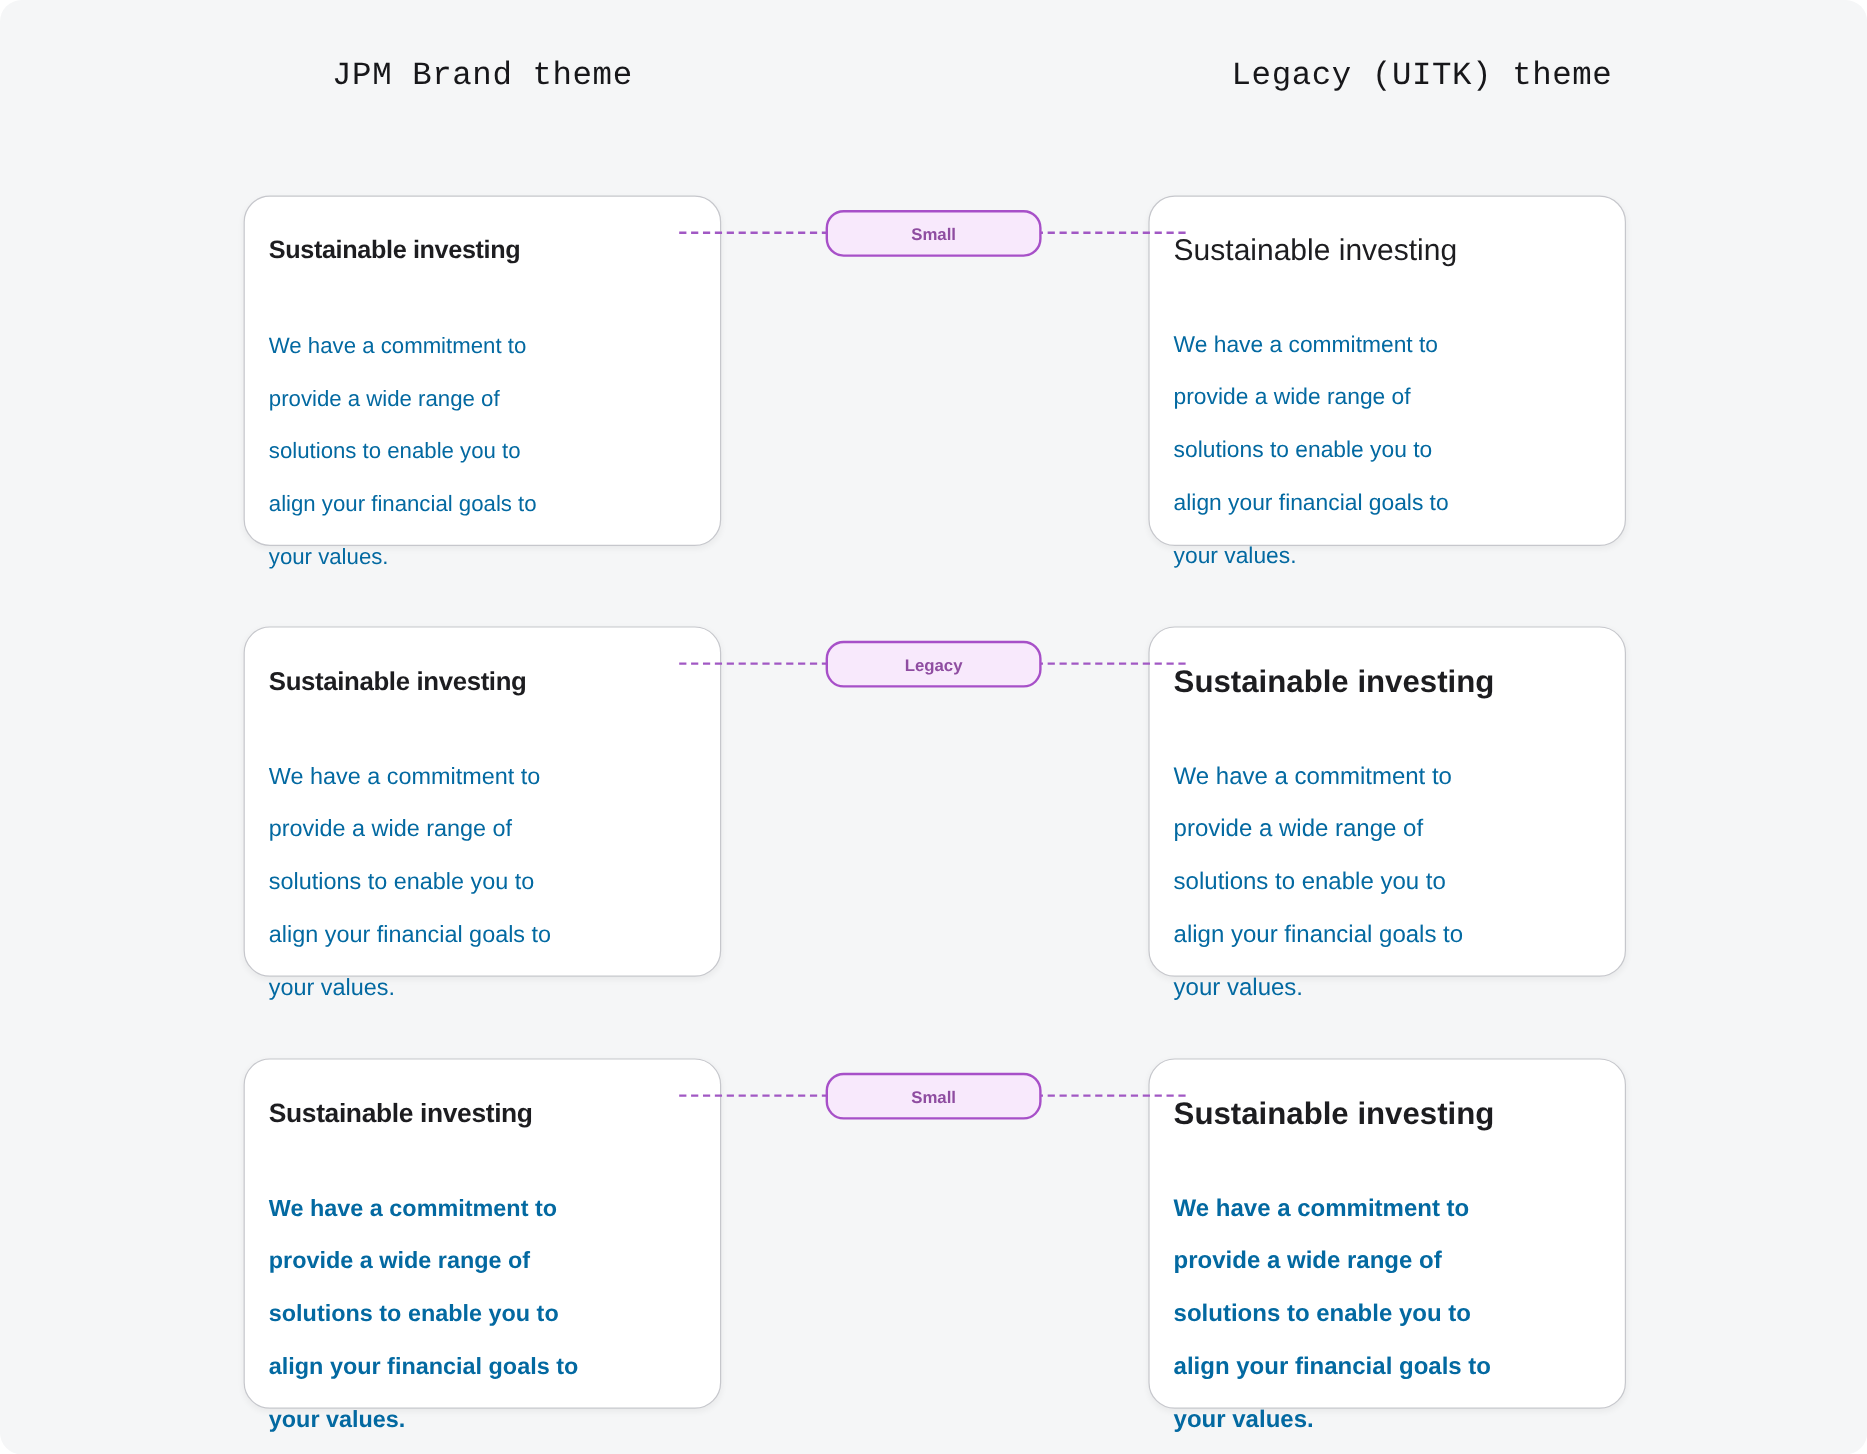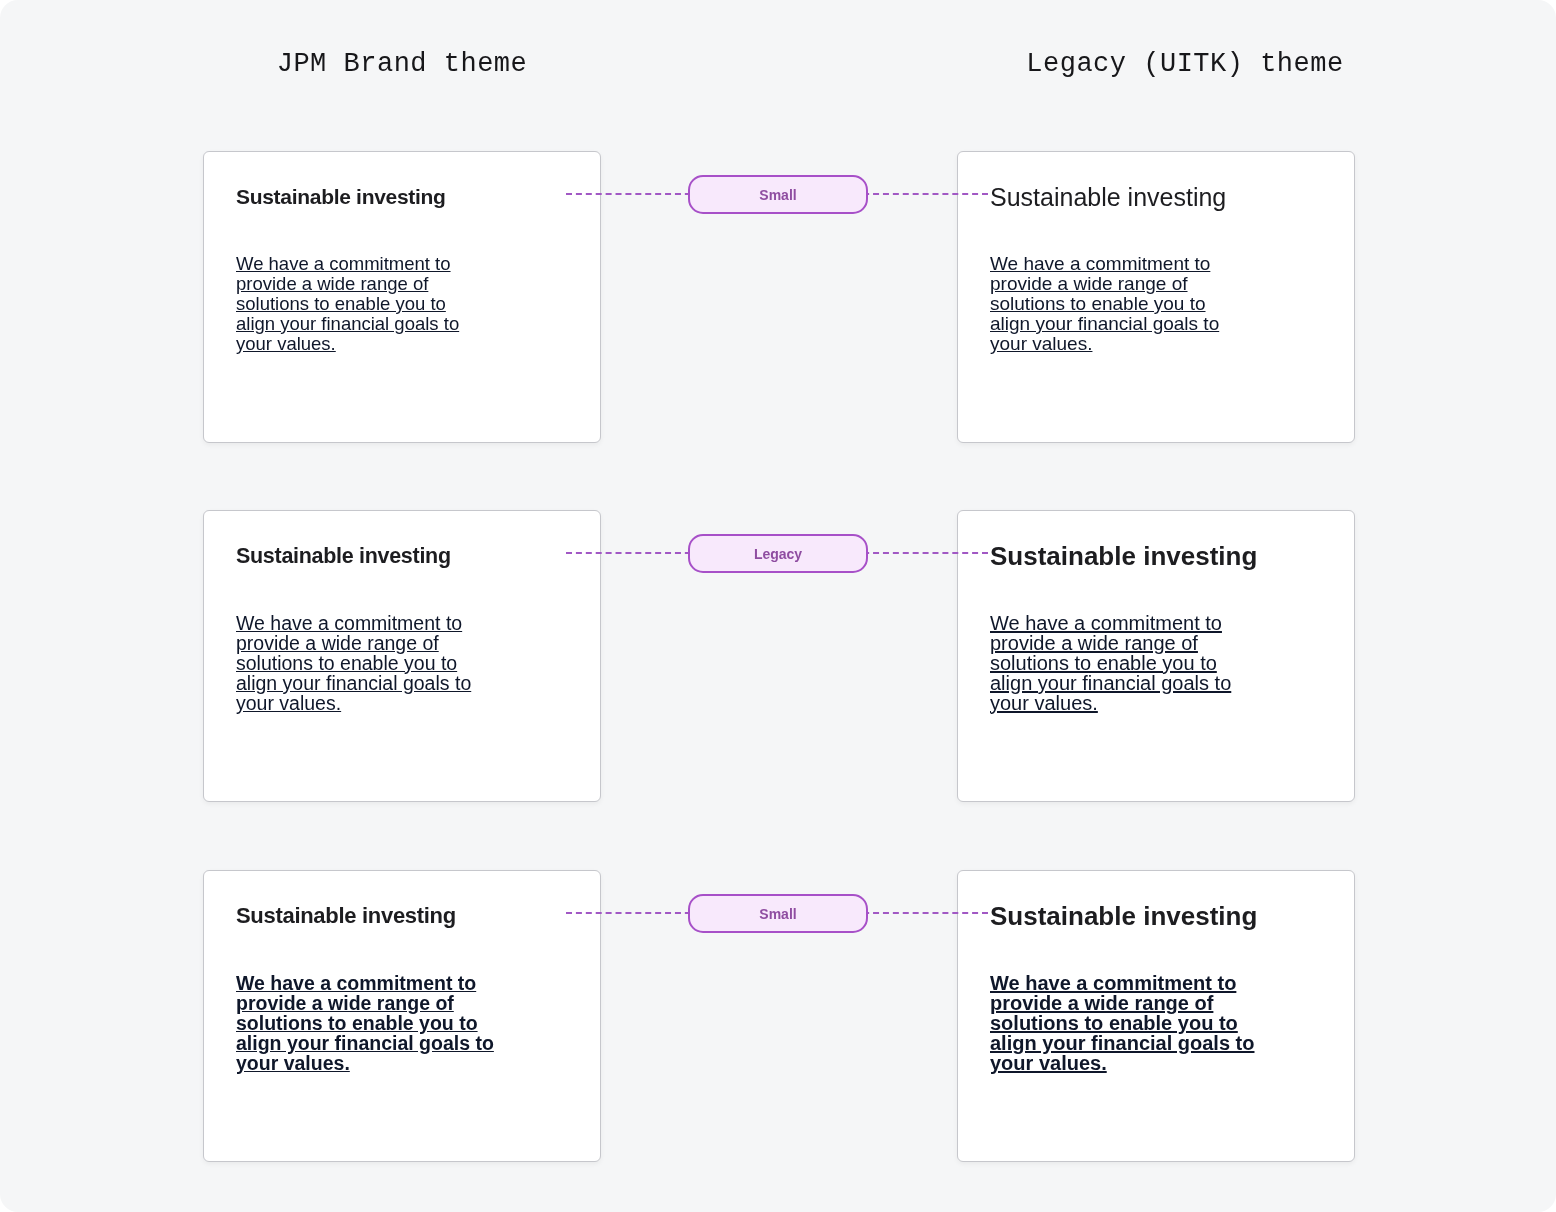--- a/index.html
+++ b/index.html
@@ -37,46 +37,45 @@
     left: 0;
     width: 1556px;
     height: 292px;
   }
   .row-small   { top: 150px; }
   .row-default { top: 509px; }
   .row-strong  { top: 869px; }
 
   .card {
     position: absolute;
-    top: 1px;
+    top: 13px;
     width: 398px;
     height: 292px;
     box-sizing: border-box;
     background: #ffffff;
     border: 1px solid #c6c7cc;
-    border-radius: 6px;
-    padding: 27px 32px;
+    border-radius: 22px;
+    padding: 27px 20px;
     box-shadow: 0 2px 5px rgba(0,0,0,0.05);
     z-index: 1;
   }
   .card-jpm    { left: 203px; }
   .card-legacy { left: 957px; }
 
   .card-title {
     margin: 0;
     line-height: 36px;
     color: #1d1d20;
     white-space: nowrap;
   }
   .card-body {
     margin: 39px 0 0 0;
-    line-height: 20px;
-    color: #0f172a;
+    line-height: 44px;
+    color: #0369a1;
     white-space: pre-line;
-    text-decoration: underline;
   }
 
   
   .card-jpm .card-title { letter-spacing: -0.3px; }
   .row-small   .card-jpm .card-title { font-size: 21px;   font-weight: 600; }
   .row-small   .card-jpm .card-body  { font-size: 18.5px; font-weight: 400; }
   .row-default .card-jpm .card-title { font-size: 21.5px; font-weight: 700; }
   .row-default .card-jpm .card-body  { font-size: 19.5px; font-weight: 400; }
   .row-strong  .card-jpm .card-title { font-size: 22px;   font-weight: 800; }
   .row-strong  .card-jpm .card-body  { font-size: 19.5px; font-weight: 700; }

